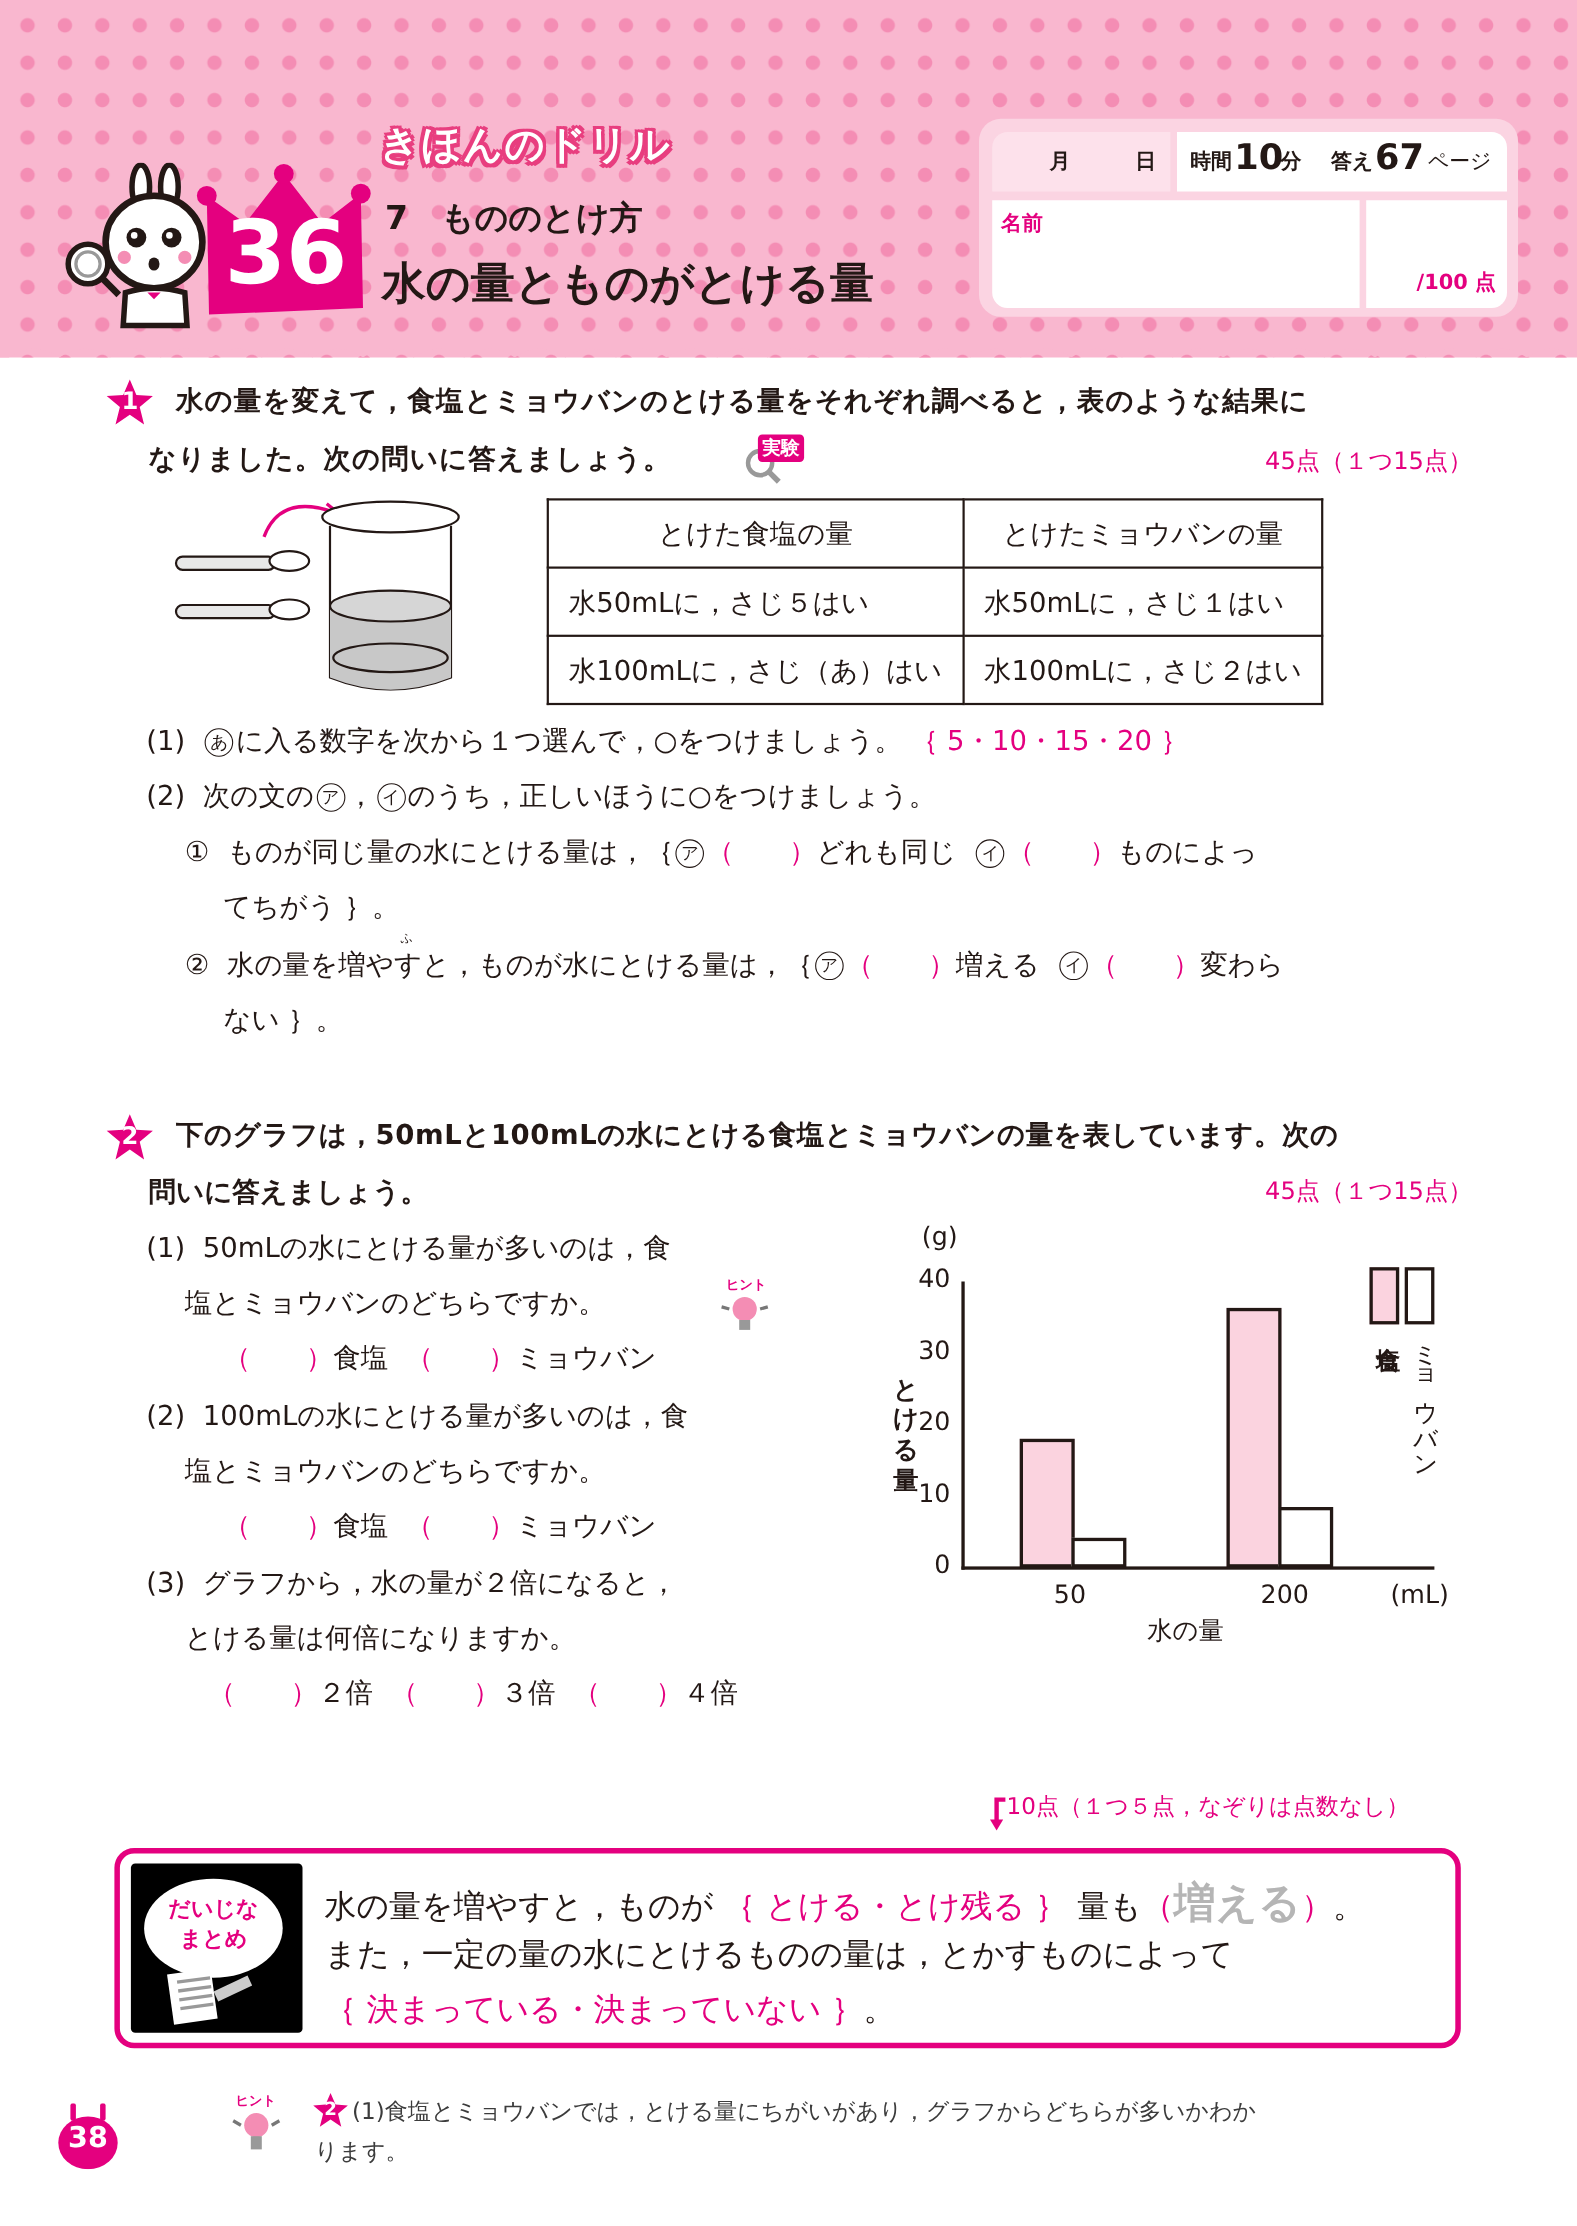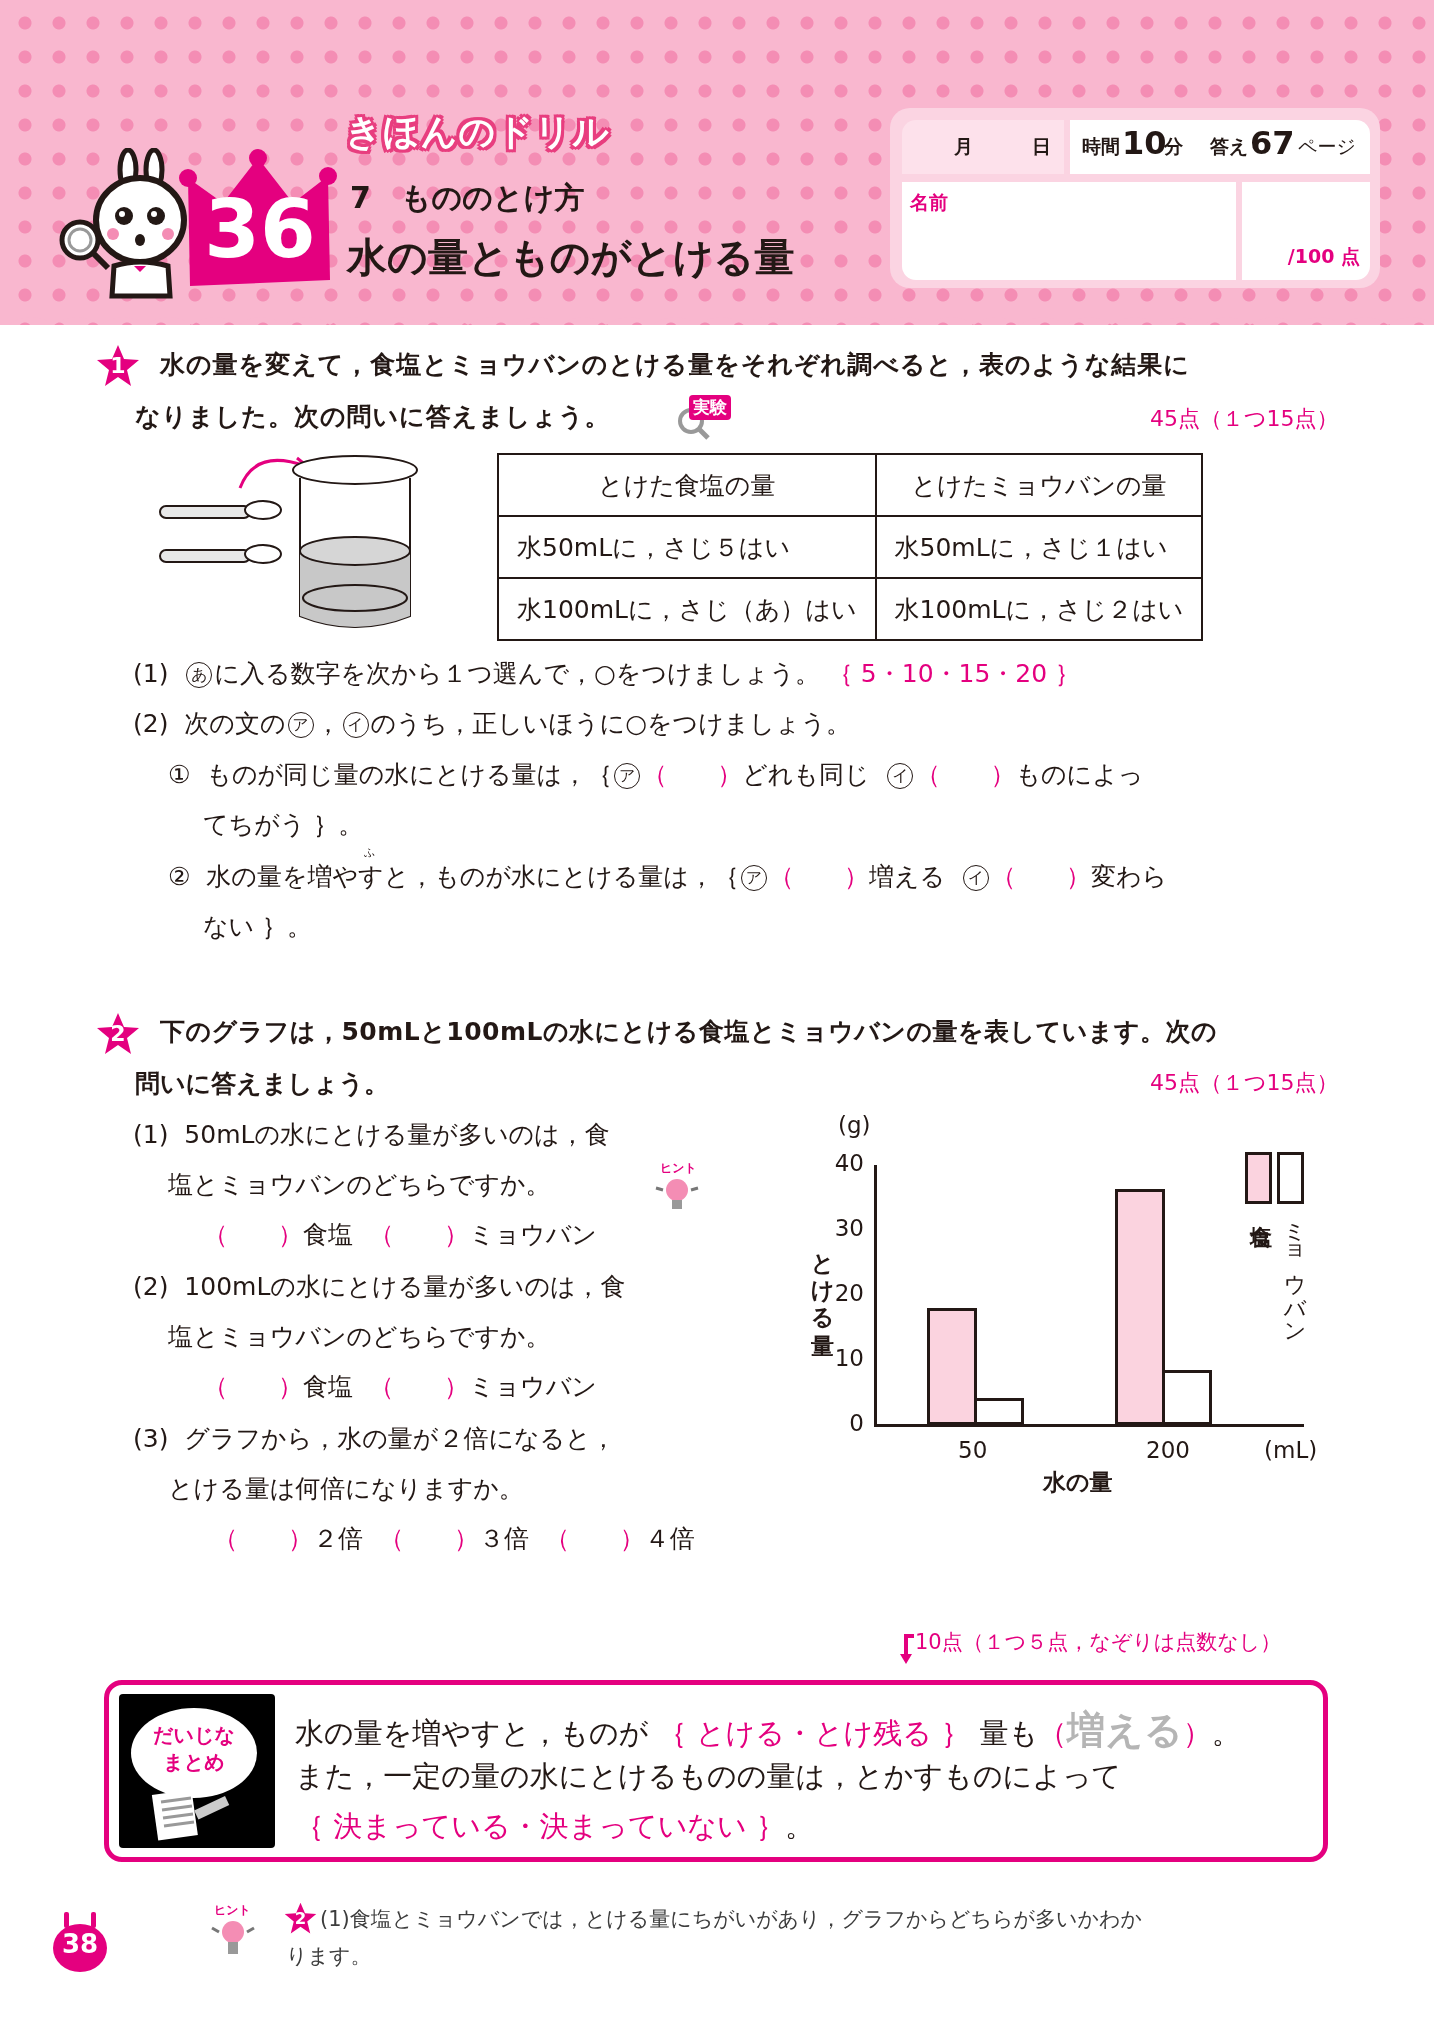--- a/index.html
+++ b/index.html
@@ -297,21 +297,21 @@
 
 <div class="text-line" style="left:133px; top:1270px;"><span>(2)</span>&nbsp;&nbsp;<span>100mLの水にとける量が多いのは，食</span></div>
 <div class="text-line" style="left:168px; top:1320px;">塩とミョウバンのどちらですか。</div>
 <div class="text-line" style="left:203px; top:1370px;">
   <span class="pink">（　　）</span><span>食塩</span>&nbsp;
   <span class="pink">（　　）</span><span>ミョウバン</span>
 </div>
 
 <div class="text-line" style="left:133px; top:1422px;"><span>(3)</span>&nbsp;&nbsp;<span>グラフから，水の量が２倍になると，</span></div>
 <div class="text-line" style="left:168px; top:1472px;">とける量は何倍になりますか。</div>
-<div class="text-line" style="left:213px; top:1522px;">
+<div class="text-line" style="left:189px; top:1522px;">
   <span class="pink">（　　）</span><span>２倍</span>&nbsp;
   <span class="pink">（　　）</span><span>３倍</span>&nbsp;
   <span class="pink">（　　）</span><span>４倍</span>
 </div>
 
 <div class="chart" id="chart">
   <div class="chart-xtick" style="left:48px; top:12px;">(g)</div>
   <div class="chart-vert" style="left:18px; top:138px;">とける量</div>
   <div id="chart-yticks">
       <div class="chart-tick" style="left: 34px; top: 310px;">0</div>
@@ -327,21 +327,21 @@
       <div class="chart-bar alum" style="left: 372px; top: 269.75px; width: 50px; height: 55.25px;"></div>
     </div>
 
   <div style="position:absolute; left:84px; top:65px; width:3px; height:262px; background:#231815;"></div>
   <div style="position:absolute; left:84px; top:324px; width:430px; height:3px; background:#231815;"></div>
   <div id="chart-xticks">
       <div class="chart-xtick" style="left: 168px; top: 337px;">50</div>
       <div class="chart-xtick" style="left: 356px; top: 337px;">200</div>
     </div>
   <div class="chart-xtick" style="left:474px; top:337px;">(mL)</div>
-  <div class="chart-xtick" style="left:253px; top:367px; font-weight:bold;">水の量</div>
+  <div class="chart-xtick" style="left:253px; top:367px; font-weight:normal;">水の量</div>
 
   <div style="position:absolute; left:455px; top:52px; width:27px; height:52px; background:#fbd3df; border:3px solid #231815;"></div>
   <div style="position:absolute; left:487px; top:52px; width:27px; height:52px; background:#fff; border:3px solid #231815;"></div>
   <div class="chart-vert" style="left:456px; top:108px; font-size:22px;">食塩</div>
   <div class="chart-vert" style="left:490px; top:108px; font-size:22px; font-weight:normal;">ミョウバン</div>
 </div>
 
 <svg style="position:absolute; left:898px; top:1632px;" width="18" height="34" viewBox="0 0 18 34">
   <path d="M16 4 L8 4 L8 26" fill="none" stroke="#e4007f" stroke-width="4"></path>
   <path d="M2 22 L8 32 L14 22 Z" fill="#e4007f"></path>

